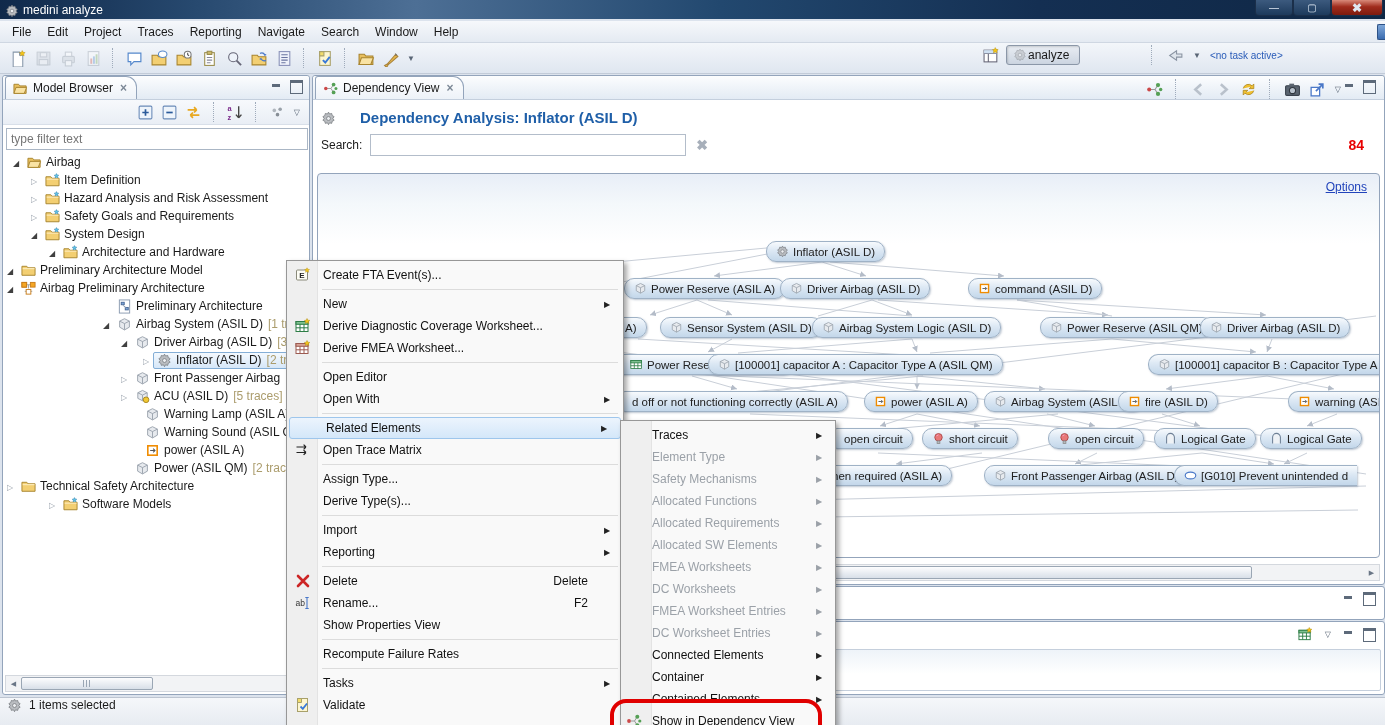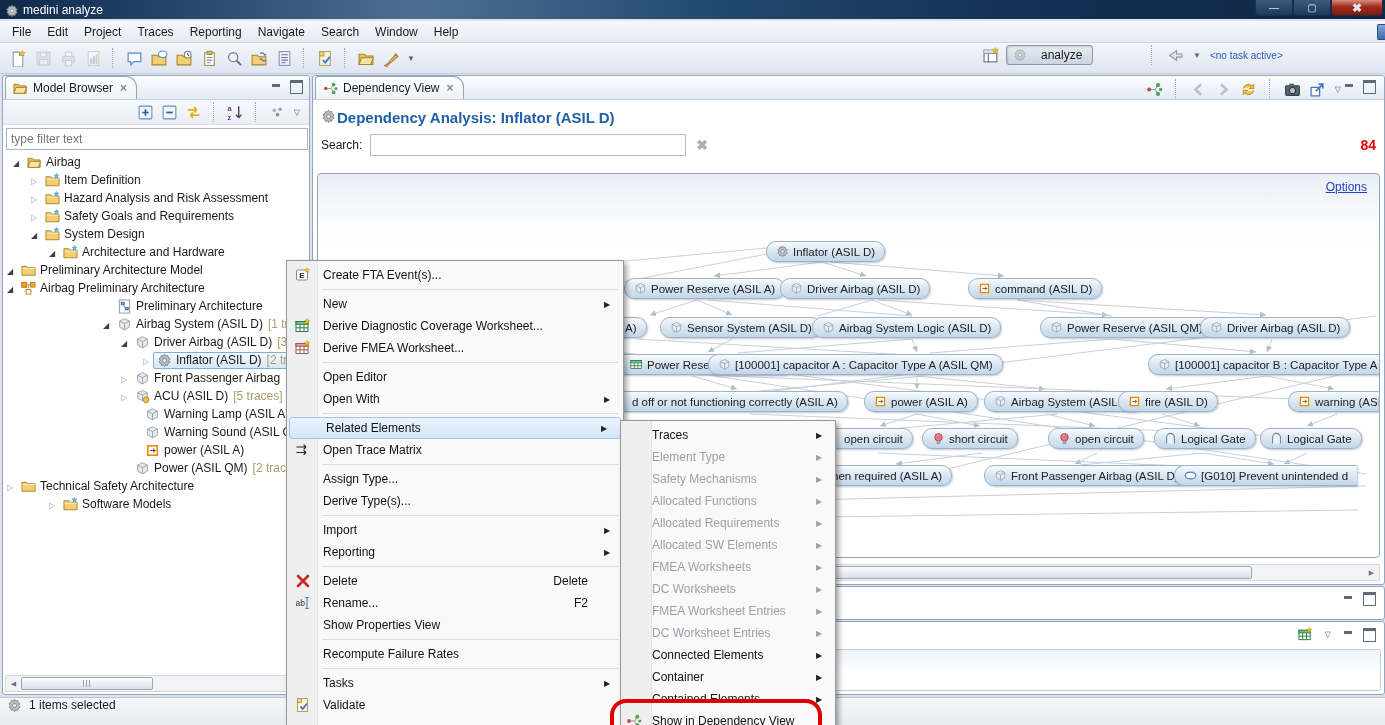--- a/index.html
+++ b/index.html
@@ -29,21 +29,21 @@
   
   .toolbar{position:absolute;left:0;top:43px;right:0;height:30px;
     background:linear-gradient(#f3f6fa,#dfe6f0);border-bottom:1px solid #c2cbd8;
     display:flex;align-items:center;padding-left:6px}
   .tbtn{width:25px;height:24px;display:flex;align-items:center;justify-content:center}
   .tbtn svg{width:17px;height:17px}
   .tsep{width:3px;height:20px;border-left:1px dotted #9fabbb;margin:0 6px}
   .disb{opacity:.4}
   .chev{font-size:8px;color:#5a6676;padding:0 3px}
   .rightbar{position:absolute;left:983px;top:45px;display:flex;align-items:center;gap:6px}
-  .persp-btn{display:flex;align-items:center;gap:14px;padding:2px 10px 2px 6px;
+  .persp-btn{display:flex;align-items:center;gap:1px;padding:2px 10px 2px 6px;
     border:1px solid #8b97a8;border-radius:3px;background:linear-gradient(#e9edf3,#ccd5e1);box-shadow:inset 1px 1px 2px rgba(0,0,0,.15)}
   .taskbar{position:absolute;left:1145px;top:45px;display:flex;align-items:center;gap:6px}
   .tasklbl{color:#2a5cb8;font-size:10px}
 
   
   .vpanel{position:absolute;background:#fff;border:1px solid #93a4bb;border-radius:3px}
   .tabstrip{height:23px;background:linear-gradient(#fcfdfe,#e3ebf4);border-bottom:1px solid #c4cfdd;
     border-radius:3px 3px 0 0;display:flex;align-items:flex-end;position:relative}
   .tab{display:flex;align-items:center;gap:5px;height:22px;padding:0 9px 0 7px;margin-left:2px;
     border:1px solid #93a4bb;border-bottom:none;border-radius:3px 11px 0 0;
@@ -76,27 +76,27 @@
   .hscroll{position:absolute;left:2px;right:2px;bottom:2px;height:15px;background:#f2f3f5;border:1px solid #d4d8de;display:flex;align-items:center}
   .sbarrow{width:15px;text-align:center;font-size:7px;color:#6a7686}
   .sthumb{height:11px;border:1px solid #9aa6b4;border-radius:2px;background:linear-gradient(#fdfdfe,#d8dfe8);position:relative}
   .sthumb::after{content:"";position:absolute;left:50%;top:2px;margin-left:-4px;width:8px;height:7px;
      background:linear-gradient(90deg,#9aa6b4 1px,transparent 1px) 0 0/3px 100%}
 
   
   .dv{left:312px;top:75px;width:1071px;height:508px}
   .dvtools{position:absolute;right:40px;top:3px;display:flex;align-items:center;gap:3px}
   .dvtools .tbtn{width:22px;height:18px}
-  .dvhead{display:flex;align-items:flex-start;gap:1px;padding:9px 0 2px 8px}
+  .dvhead{display:flex;align-items:flex-end;gap:24px;padding:9px 0 2px 8px}
   .dvhead .htxt{color:#1f5fa8;font-size:15px;font-weight:bold}
   .searchrow{display:flex;align-items:center;padding:6px 0 0 8px}
   .searchrow label{margin-right:8px}
   .searchbox{width:310px;height:18px;border:1px solid #b3bdca;font-family:inherit}
   .clearx{color:#a7afba;font-weight:bold;font-size:14px;margin-left:10px}
-  .badge{margin-left:auto;margin-right:8px;color:#e80000;font-weight:bold;font-size:14px}
+  .badge{margin-left:auto;margin-right:20px;color:#e80000;font-weight:bold;font-size:14px}
   .graph{position:absolute;left:4px;top:97px;width:1061px;height:383px;border:1px solid #93a4bb;border-radius:4px;
     background:linear-gradient(180deg,#e8eef7 0,#f4f8fb 30px,#ffffff 70px);overflow:hidden}
   .options{position:absolute;right:12px;top:6px;color:#2244bb;text-decoration:underline;z-index:6}
   .edges{position:absolute;left:0;top:0}
   .gnode{position:absolute;z-index:5;height:17px;display:flex;align-items:center;gap:4px;padding:1px 9px;
     border:1px solid #9fb2c6;border-radius:10px;white-space:nowrap;font-size:11.5px;color:#222;
     background:linear-gradient(#f7fafd,#dce8f4 45%,#c3d7ea);box-shadow:1px 1px 2px rgba(110,130,155,.45)}
   .gnode svg{width:13px;height:13px;flex:0 0 13px}
   .clipr{border-top-right-radius:0;border-bottom-right-radius:0;border-right:none}
   .clipl{border-top-left-radius:3px;border-bottom-left-radius:3px}

